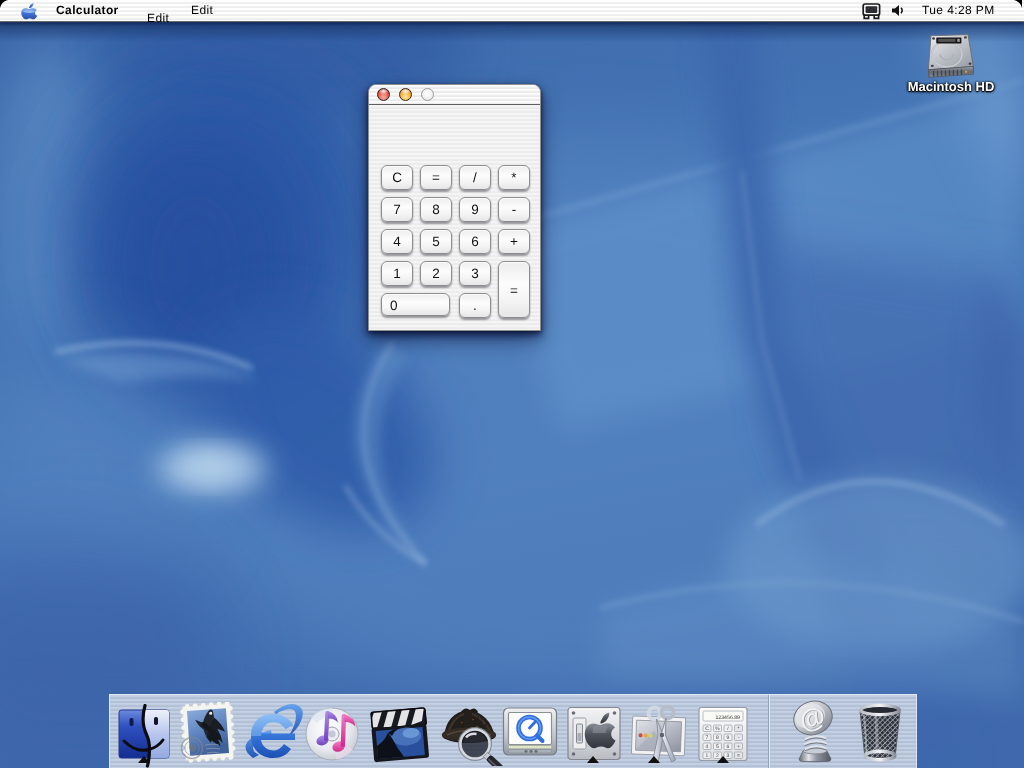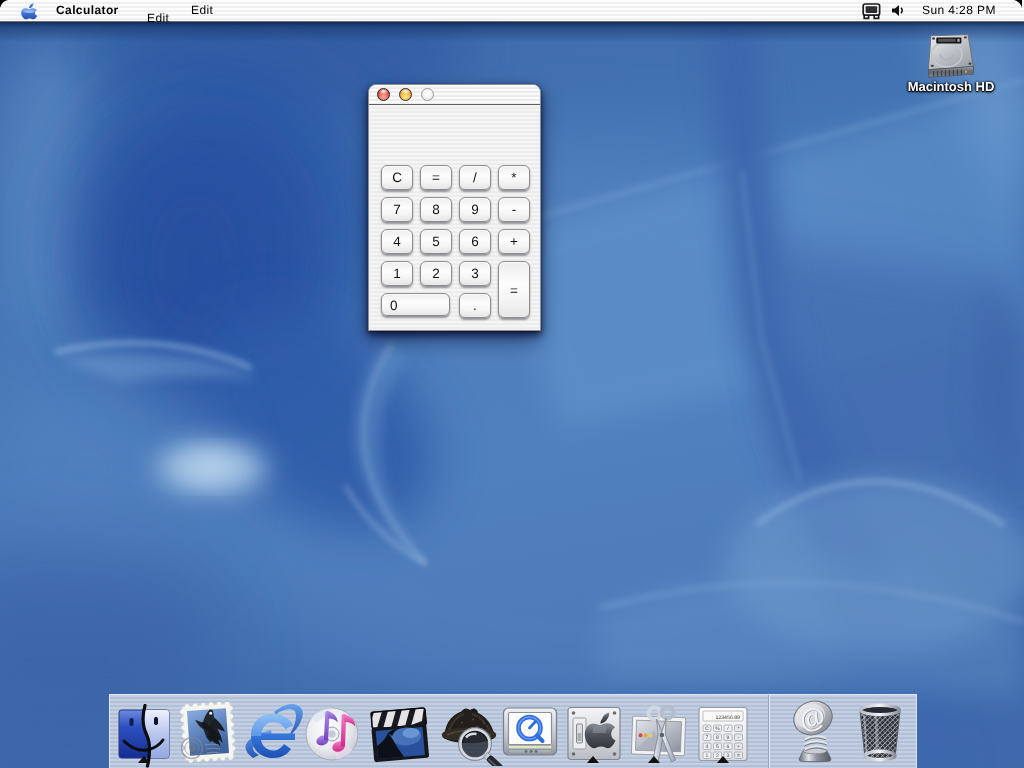--- a/index.html
+++ b/index.html
@@ -156,21 +156,21 @@
   <rect x="3.6" y="3.3" width="11.6" height="6.6" rx="1" fill="#2c2c30"></rect>
   <circle cx="6.5" cy="5.5" r="0.5" fill="#55555c"></circle>
         <circle cx="10" cy="6.5" r="0.5" fill="#55555c"></circle>
         <circle cx="13" cy="5" r="0.5" fill="#55555c"></circle>
   <path d="M2.2,12 L2.2,15.4 L6.6,15.4 L6.6,12.8 M12.2,12.8 L12.2,15.4 L16.6,15.4 L16.6,12" fill="none" stroke="#1c1c1c" stroke-width="1.7"></path>
  </svg>
  <svg id="spkicon" width="14" height="13" viewBox="0 0 14 13">
   <polygon points="1,4.5 4,4.5 8,1 8,12 4,8.5 1,8.5" fill="#111"></polygon>
   <path d="M10,3.8 Q12.4,6.5 10,9.2" fill="none" stroke="#111" stroke-width="1.5"></path>
  </svg>
- <span class="mtxt" id="mb-clock">Sun 4:28 PM</span>
+ <span class="mtxt" id="mb-clock">Tue 4:28 PM</span>
 </div>
 <svg class="corner" style="left:0;top:0" width="8" height="8">
       <path d="M0,0 L8,0 Q1.5,1.5 0,8 Z" fill="#000"></path>
     </svg>
 <svg class="corner" style="right:0;top:0" width="8" height="8">
       <path d="M8,0 L0,0 Q6.5,1.5 8,8 Z" fill="#000"></path>
     </svg>
 
 <div id="calcwin">
  <div id="titlebar">

